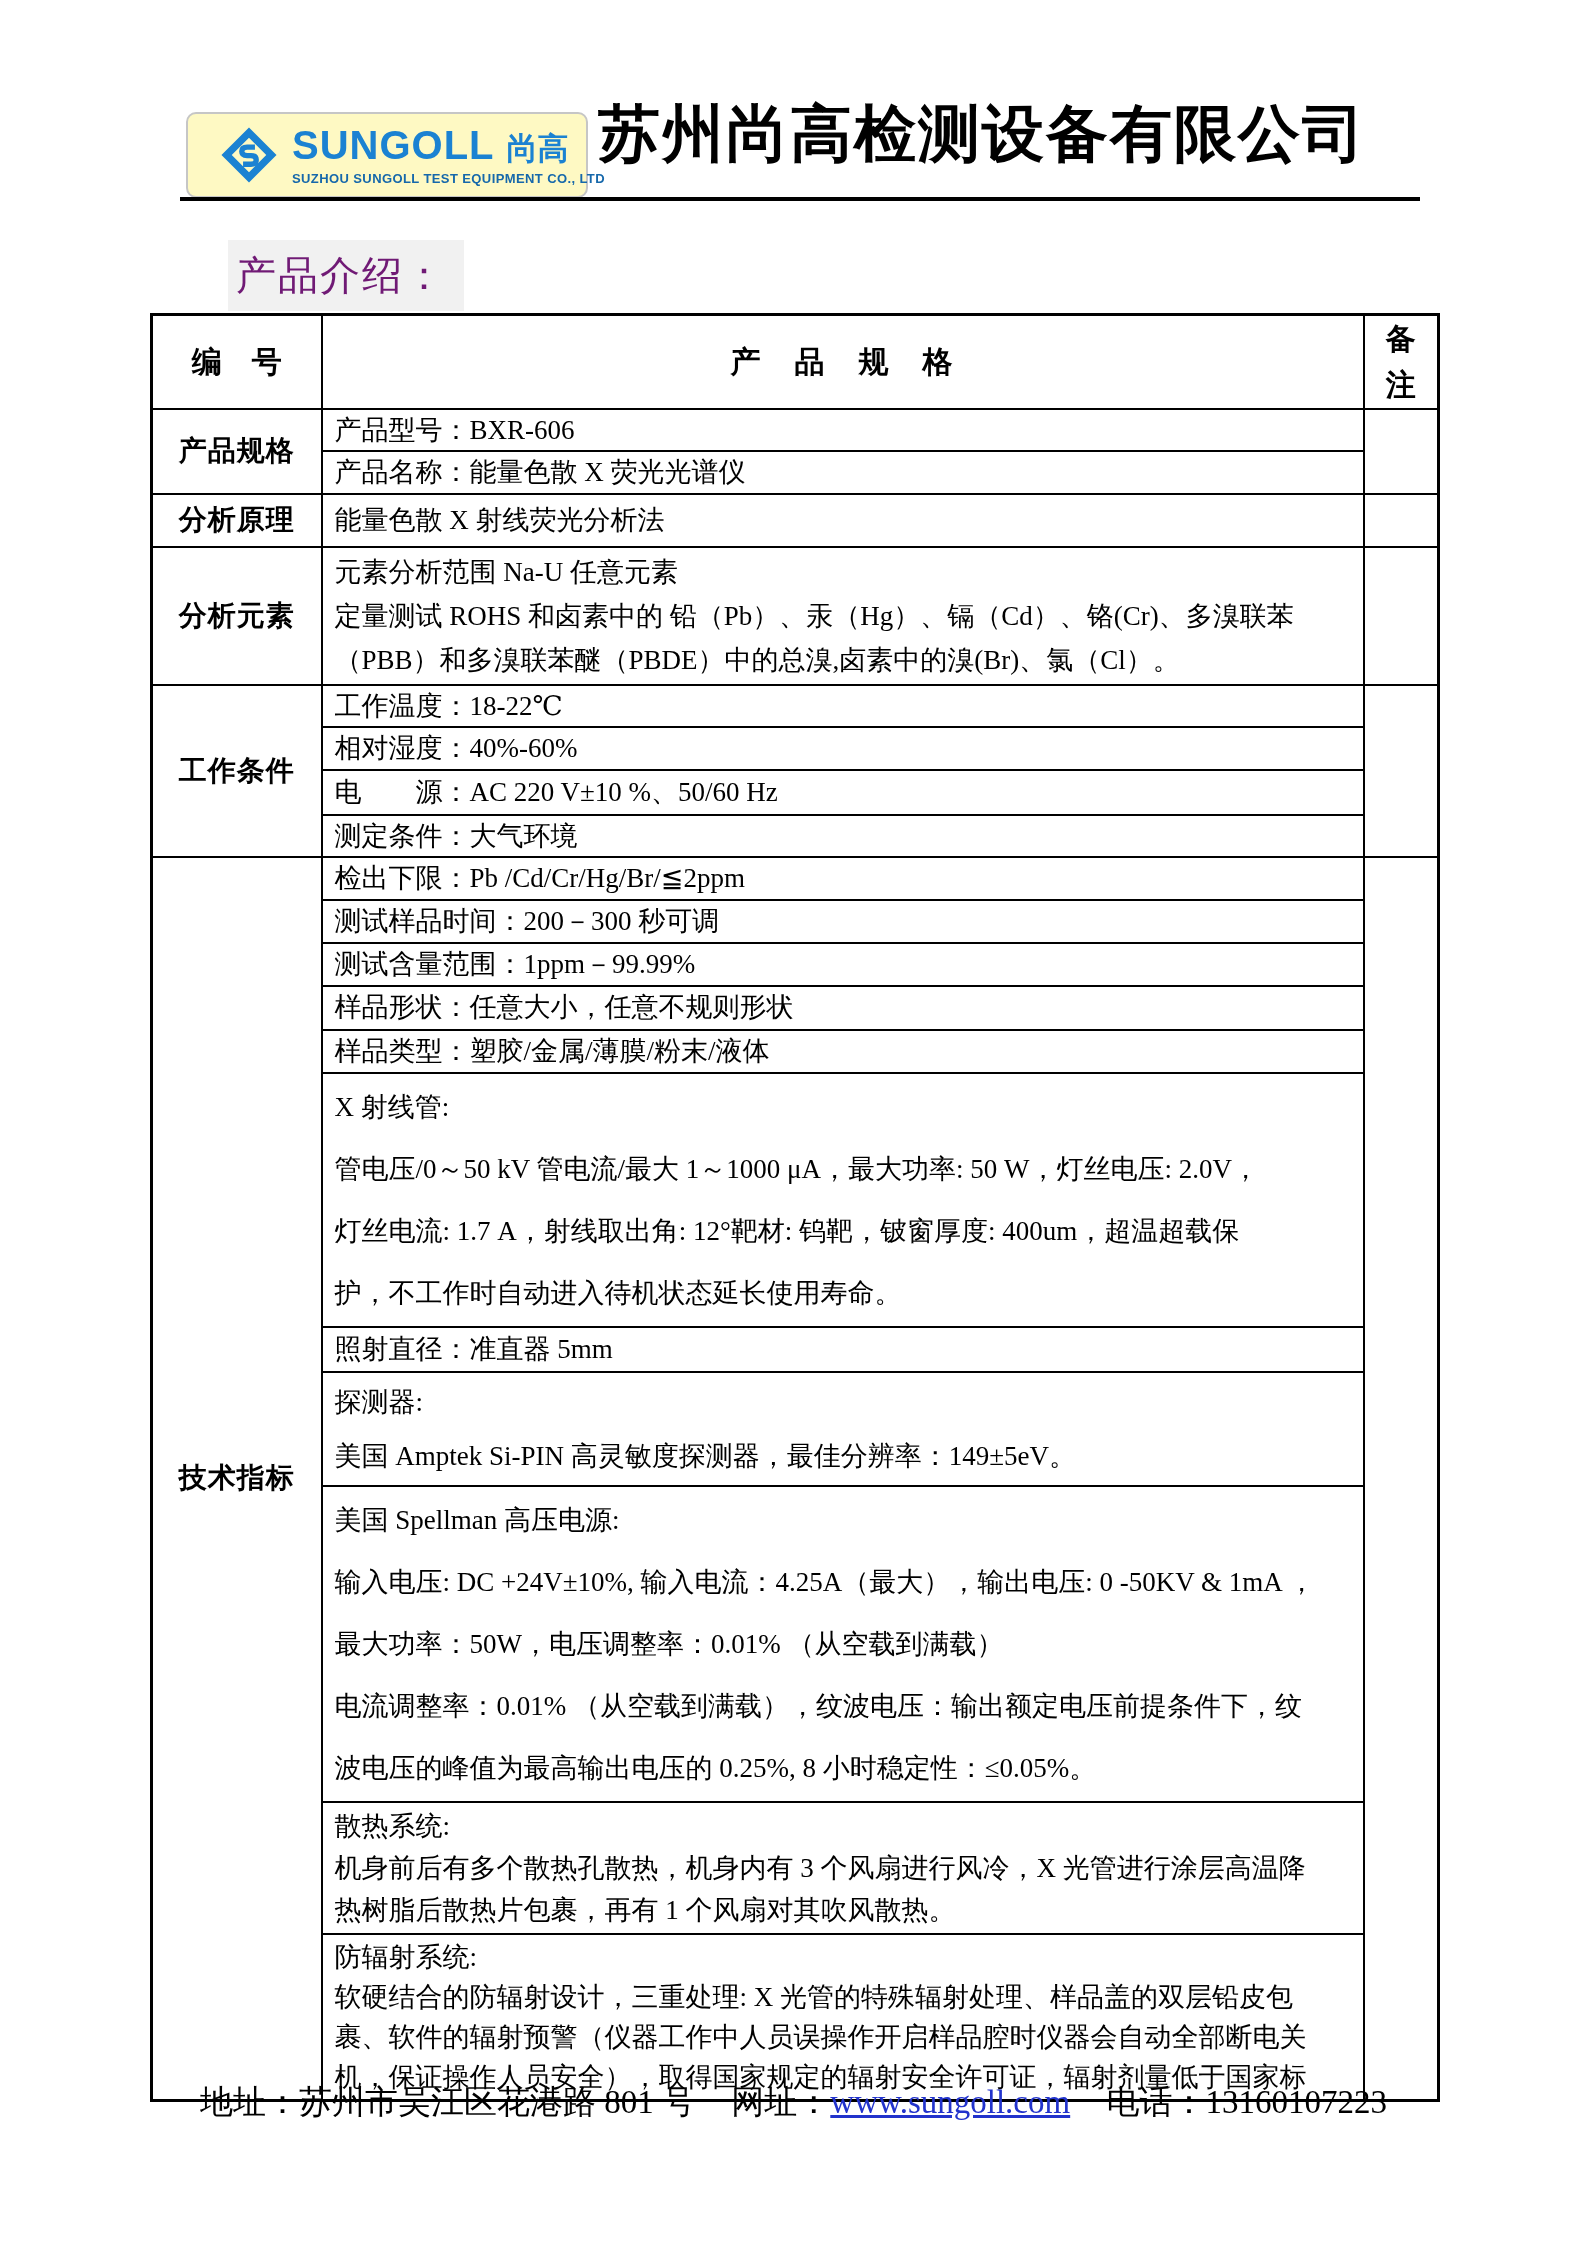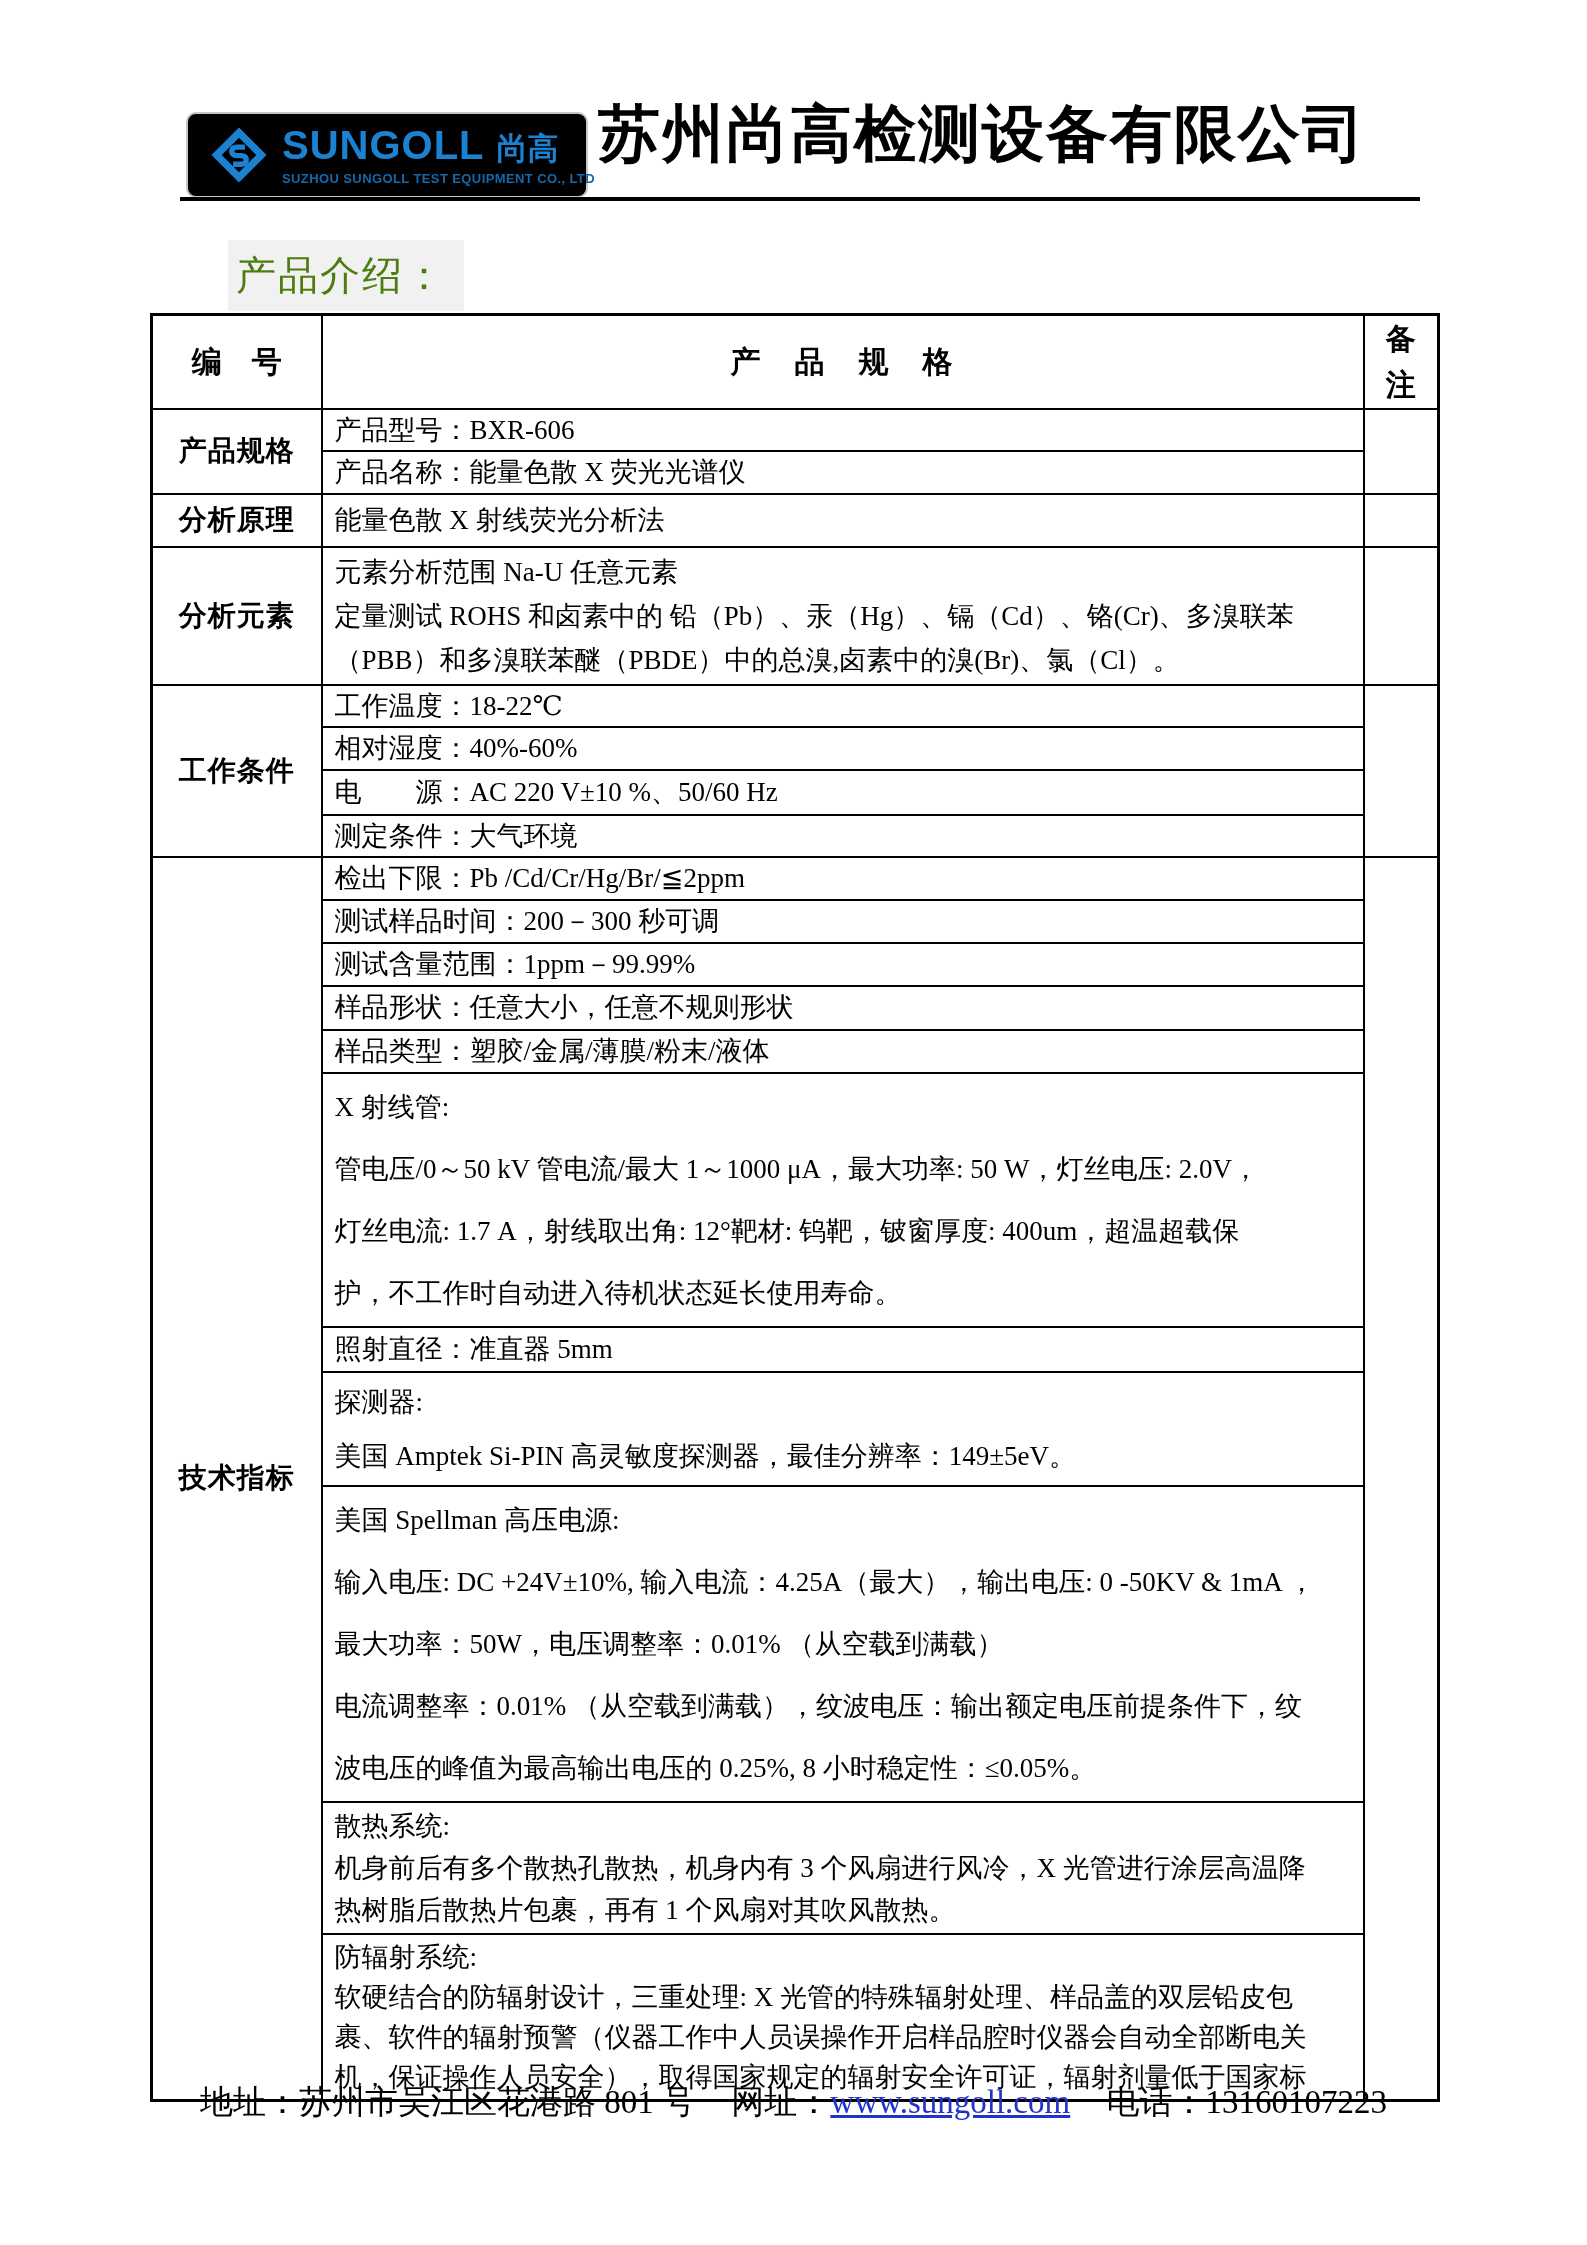--- a/index.html
+++ b/index.html
@@ -5,39 +5,39 @@
   html,body{margin:0;padding:0;}
   body{
     width:1587px;height:2245px;background:#ffffff;color:#000;
     font-family:"Liberation Serif","DejaVu Serif",serif;
   }
   .page{position:relative;width:1587px;height:2245px;overflow:hidden;background:#fff;}
 
   
   .logo-box{
     position:absolute;left:186px;top:112px;width:402px;height:86px;
-    border:2px solid #c6c6c6;border-radius:10px;background:#000000;
-    display:flex;align-items:center;gap:10px;padding:0 18px;box-sizing:border-box;
+    border:2px solid #c6c6c6;border-radius:10px;background:#fef9c3;
+    display:flex;align-items:center;gap:10px;padding:0 28px;box-sizing:border-box;
   }
   .logo-mark{width:66px;height:66px;flex:0 0 auto;}
   .logo-text{display:flex;flex-direction:column;line-height:1;}
   .logo-brand-row{display:flex;align-items:baseline;gap:12px;}
   .logo-brand{font-family:"Liberation Sans",sans-serif;font-weight:bold;font-size:40px;color:#1b82d2;letter-spacing:1px;}
   .logo-brand-cn{font-weight:bold;font-size:31px;color:#1b82d2;font-family:"Liberation Sans",sans-serif;}
   .logo-subtitle{font-family:"Liberation Sans",sans-serif;font-weight:bold;font-size:13px;color:#1668ab;margin-top:7px;letter-spacing:0.4px;white-space:nowrap;}
 
   .company-title{
     position:absolute;left:598px;top:92px;margin:0;
     font-size:62px;font-weight:bold;letter-spacing:2px;white-space:nowrap;
   }
   .header-rule{position:absolute;left:180px;top:197px;width:1240px;height:4px;background:#000;}
 
   .section-heading{
     position:absolute;left:228px;top:240px;
-    font-size:40px;color:#4d7c0f;background:#f1f1f1;
+    font-size:40px;color:#701a75;background:#f1f1f1;
     padding:8px 18px 8px 8px;letter-spacing:2px;
   }
 
   
   .spec-table{
     position:absolute;left:150px;top:313px;width:1287px;
     border-collapse:collapse;table-layout:fixed;border:3px solid #000;
   }
   .spec-table td{border:2px solid #000;padding:0;overflow:hidden;}
   .c.label{text-align:center;vertical-align:middle;font-weight:bold;font-size:28px;letter-spacing:1px;}

